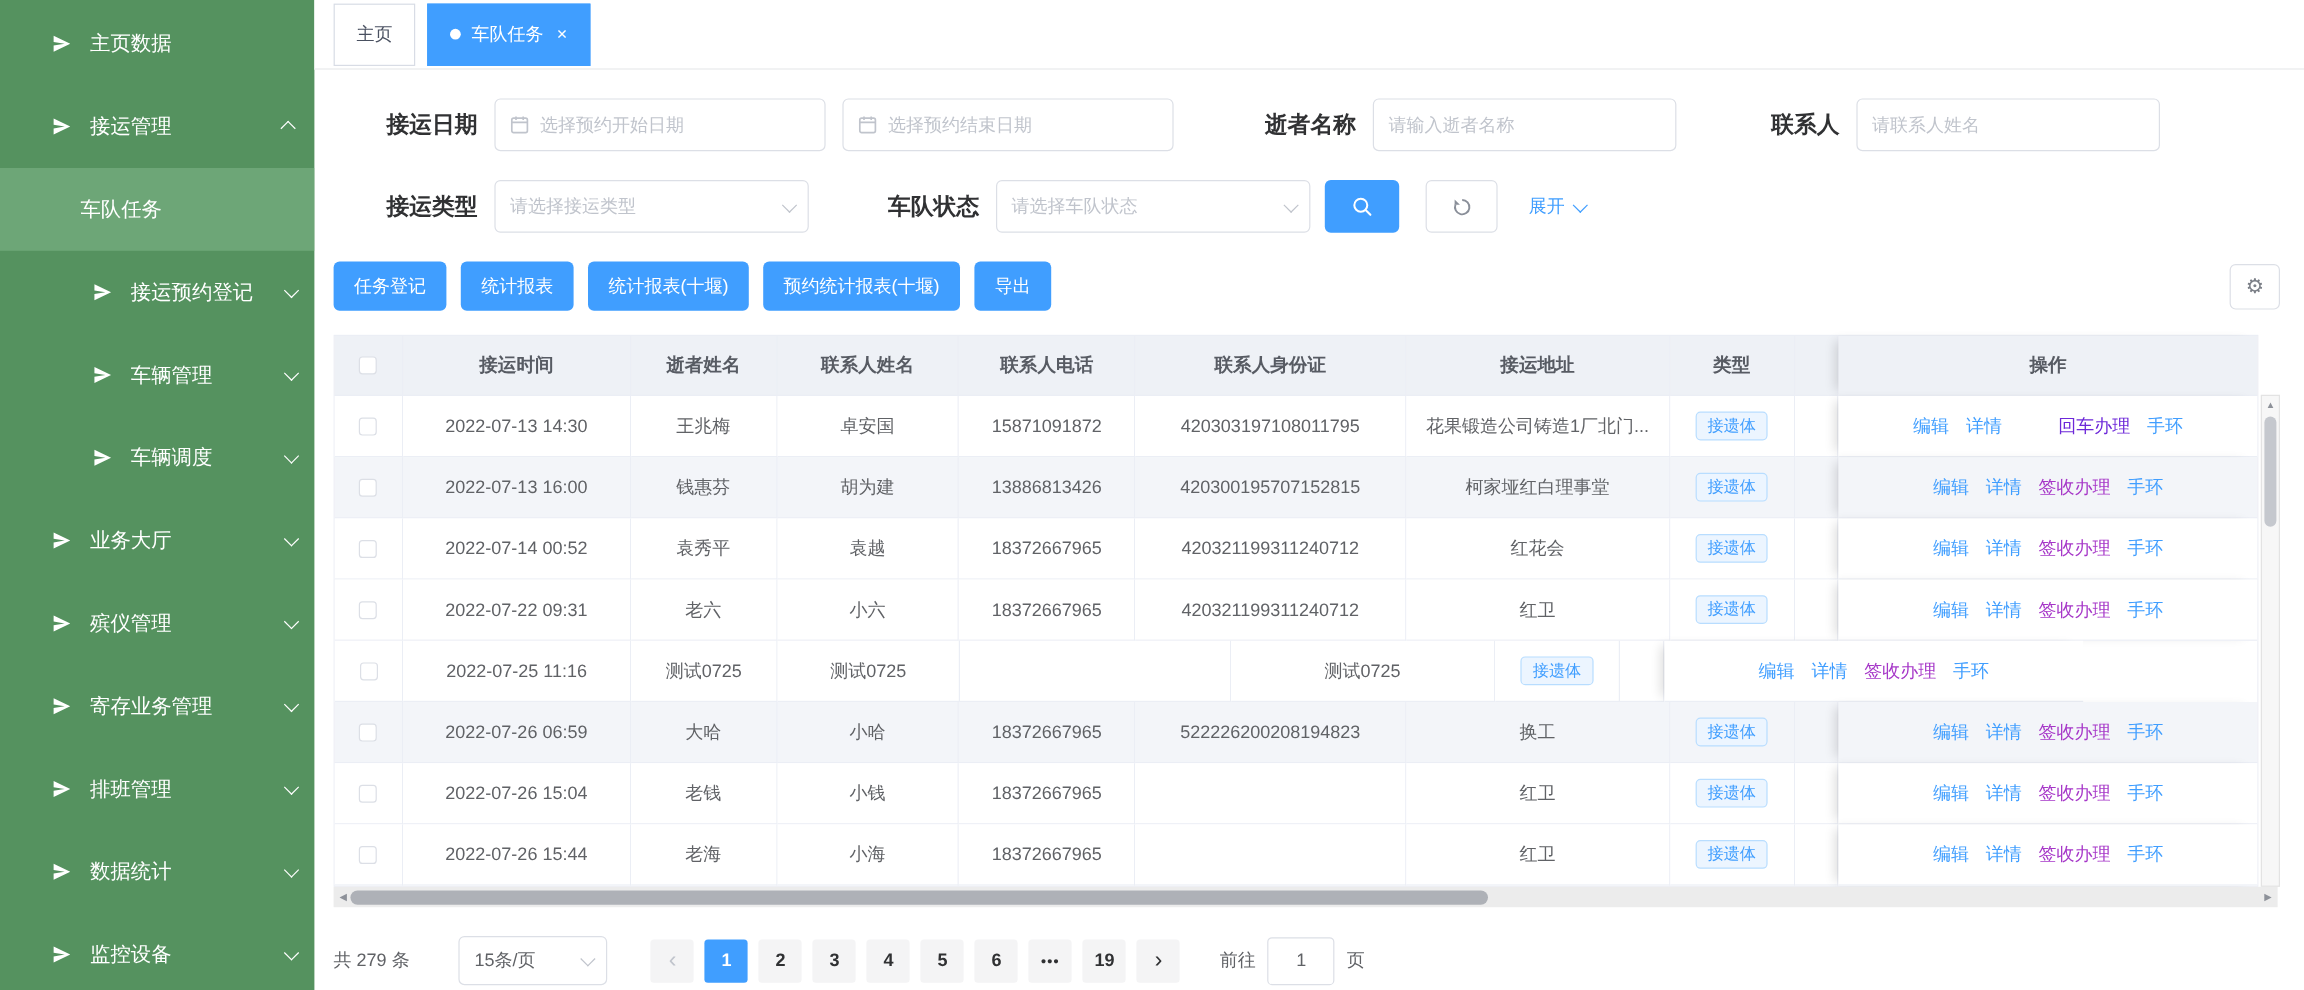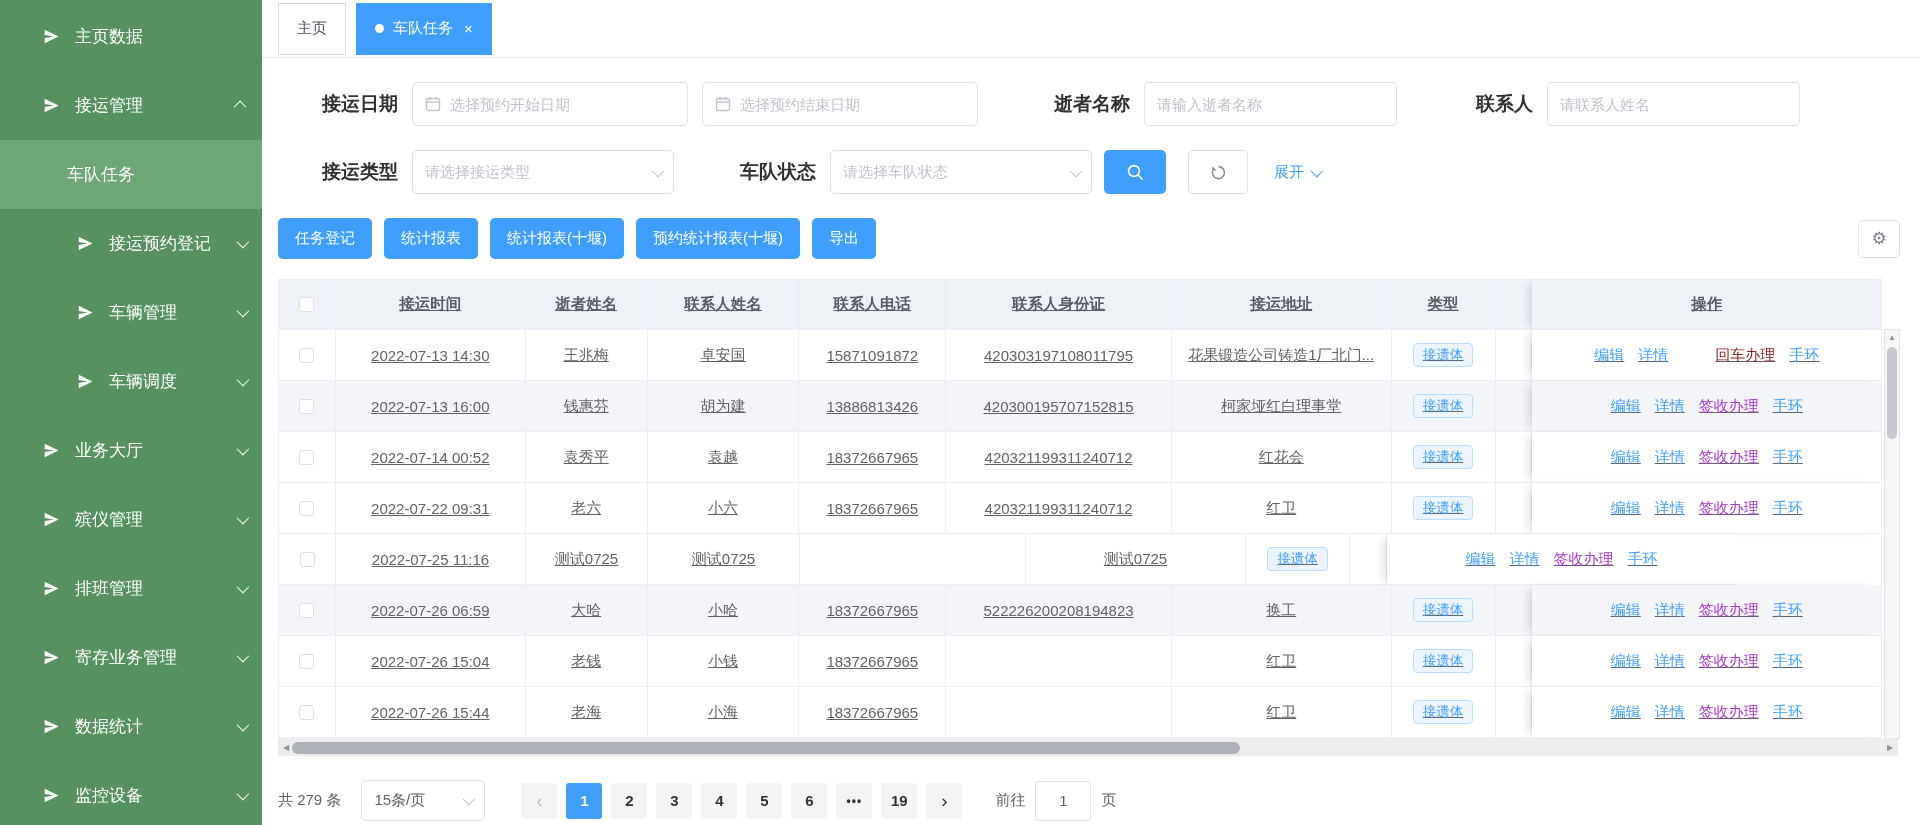--- a/index.html
+++ b/index.html
@@ -51,48 +51,48 @@
   .expand { margin-left:26px; color:#409eff; font-size:15px; display:inline-flex; align-items:center; gap:7px; cursor:pointer; }
   .expand .chev { color:#409eff; }
 
   .toolbar { display:flex; align-items:center; padding:0 20px 0 16px; margin-top:24px; flex-shrink:0; }
   .tbtn { height:41px; padding:0 17px; margin-right:12px; background:#409eff; color:#fff; border:none; border-radius:5px; font-size:15px; font-family:inherit; cursor:pointer; }
   .gear-btn { margin-left:auto; width:42px; height:38px; border:1px solid #dcdfe6; border-radius:5px; background:#fff; color:#7b7f87; font-size:17px; display:inline-flex; align-items:center; justify-content:center; cursor:pointer; }
 
   
   .table-wrap { position:relative; margin:20px 0 0 16px; width:1622px; flex-shrink:0; }
   .table { width:1604px; border:1px solid #ebeef5; }
-  .tr { display:flex; background:#fff;text-decoration:underline; }
+  .tr { display:flex; background:#fff; }
   .tr.striped { background:#f3f5f9; }
   .tr.head { background:#eef1f6; }
   .td { height:51px; display:flex; align-items:center; justify-content:center; border-right:1px solid #ebeef5; border-bottom:1px solid #ebeef5; font-size:15px; color:#606266; overflow:hidden; white-space:nowrap; padding:0 6px; background:inherit; }
   .tr.head .td { height:50px; font-weight:bold; color:#575b63; font-size:15.5px; }
   .td:last-child { border-right:none; }
   .w0{width:57px}.w1{width:190px}.w2{width:122px}.w3{width:152px}.w4{width:147px}
   .w5{width:226px}.w6{width:220px}.w7{width:104px}.w8{width:37px}.w9{width:349px}
   .td.fixedcol { box-shadow:-7px 0 9px -4px rgba(0,0,0,.14); }
   .cb { width:15px; height:15px; border:1px solid #dcdfe6; border-radius:3px; background:#fff; display:inline-block; cursor:pointer; }
   .badge { background:#ecf5ff; border:1px solid #b8ddff; color:#409eff; border-radius:4px; padding:4px 9px; font-size:13.5px; line-height:1; }
   .act { text-decoration:none; margin:0 7px; font-size:15px; cursor:pointer; white-space:nowrap; }
   .act.blue { color:#409eff; }
-  .act.red { color:#7f1d1d;margin-left:40px; }
+  .act.red { color:#6d28d9;margin-left:40px; }
   .act.purple { color:#a637c8; }
 
   
   .vscroll { position:absolute; top:50px; right:0; bottom:17px; width:16px; background:#f7f7f7; border:1px solid #e3e3e3; }
   .vscroll .v-arrow { height:15px; display:flex; align-items:center; justify-content:center; font-size:8px; color:#8d9199; }
   .vscroll .v-thumb { position:absolute; left:2px; top:17px; width:10px; height:92px; background:#c5c8ce; border-radius:5px; }
   .hscroll { position:relative; width:1620px; height:17px; background:#ececec; margin-top:0; }
   .h-arrow { position:absolute; top:0; width:16px; height:17px; display:flex; align-items:center; justify-content:center; font-size:8px; color:#8d9199; }
   .h-arrow.left { left:0; } .h-arrow.right { right:0; }
   .h-thumb { position:absolute; top:2.5px; left:14px; width:948px; height:12px; background:#aeb1b7; border-radius:6px; }
 
   
   .pager { display:flex; align-items:center; padding-left:16px; margin-top:24px; font-size:15px; color:#606266; flex-shrink:0; }
-  .pg-total { margin-right:20px; }
+  .pg-total { margin-right:41px; }
   .pg-size { width:124px; height:41px; margin-right:36px; }
   .pg-size .ph { color:#606266; }
   .pg-btn { width:36px; height:36px; margin-right:9px; border:none; border-radius:3px; background:#f4f4f5; color:#303133; font-size:15px; font-weight:bold; font-family:inherit; display:inline-flex; align-items:center; justify-content:center; cursor:pointer; }
   .pg-btn.active { background:#409eff; color:#fff; }
   .pg-btn.nav { font-size:19px; font-weight:normal; }
   .pg-btn.nav.disabled { color:#c0c4cc; }
   .pg-btn.ellipsis { letter-spacing:1px; font-size:12px; }
   .pg-goto { margin-left:24px; display:flex; align-items:center; gap:10px; }
   .pg-goto input { width:56px; height:40px; border:1px solid #dcdfe6; border-radius:4px; text-align:center; font-size:15px; color:#606266; outline:none; font-family:inherit; }
 </style>
@@ -167,30 +167,30 @@
           </span>
           <span class="sb-label">殡仪管理</span>
           <span class="chev down"></span>
         </div>
         <div class="sb-item indent0">
           <span class="sb-icon">
             <svg width="19" height="19" viewBox="0 0 24 24">
               <path fill="#ffffff" d="M3.4 20.4l17.5-8.4L3.4 3.6l-.01 6.5L15 12 3.39 13.9z"></path>
             </svg>
           </span>
+          <span class="sb-label">寄存业务管理</span>
+          <span class="chev down"></span>
+        </div>
+        <div class="sb-item indent0">
+          <span class="sb-icon">
+            <svg width="19" height="19" viewBox="0 0 24 24">
+              <path fill="#ffffff" d="M3.4 20.4l17.5-8.4L3.4 3.6l-.01 6.5L15 12 3.39 13.9z"></path>
+            </svg>
+          </span>
           <span class="sb-label">排班管理</span>
-          <span class="chev down"></span>
-        </div>
-        <div class="sb-item indent0">
-          <span class="sb-icon">
-            <svg width="19" height="19" viewBox="0 0 24 24">
-              <path fill="#ffffff" d="M3.4 20.4l17.5-8.4L3.4 3.6l-.01 6.5L15 12 3.39 13.9z"></path>
-            </svg>
-          </span>
-          <span class="sb-label">寄存业务管理</span>
           <span class="chev down"></span>
         </div>
         <div class="sb-item indent0">
           <span class="sb-icon">
             <svg width="19" height="19" viewBox="0 0 24 24">
               <path fill="#ffffff" d="M3.4 20.4l17.5-8.4L3.4 3.6l-.01 6.5L15 12 3.39 13.9z"></path>
             </svg>
           </span>
           <span class="sb-label">数据统计</span>
           <span class="chev down"></span>

